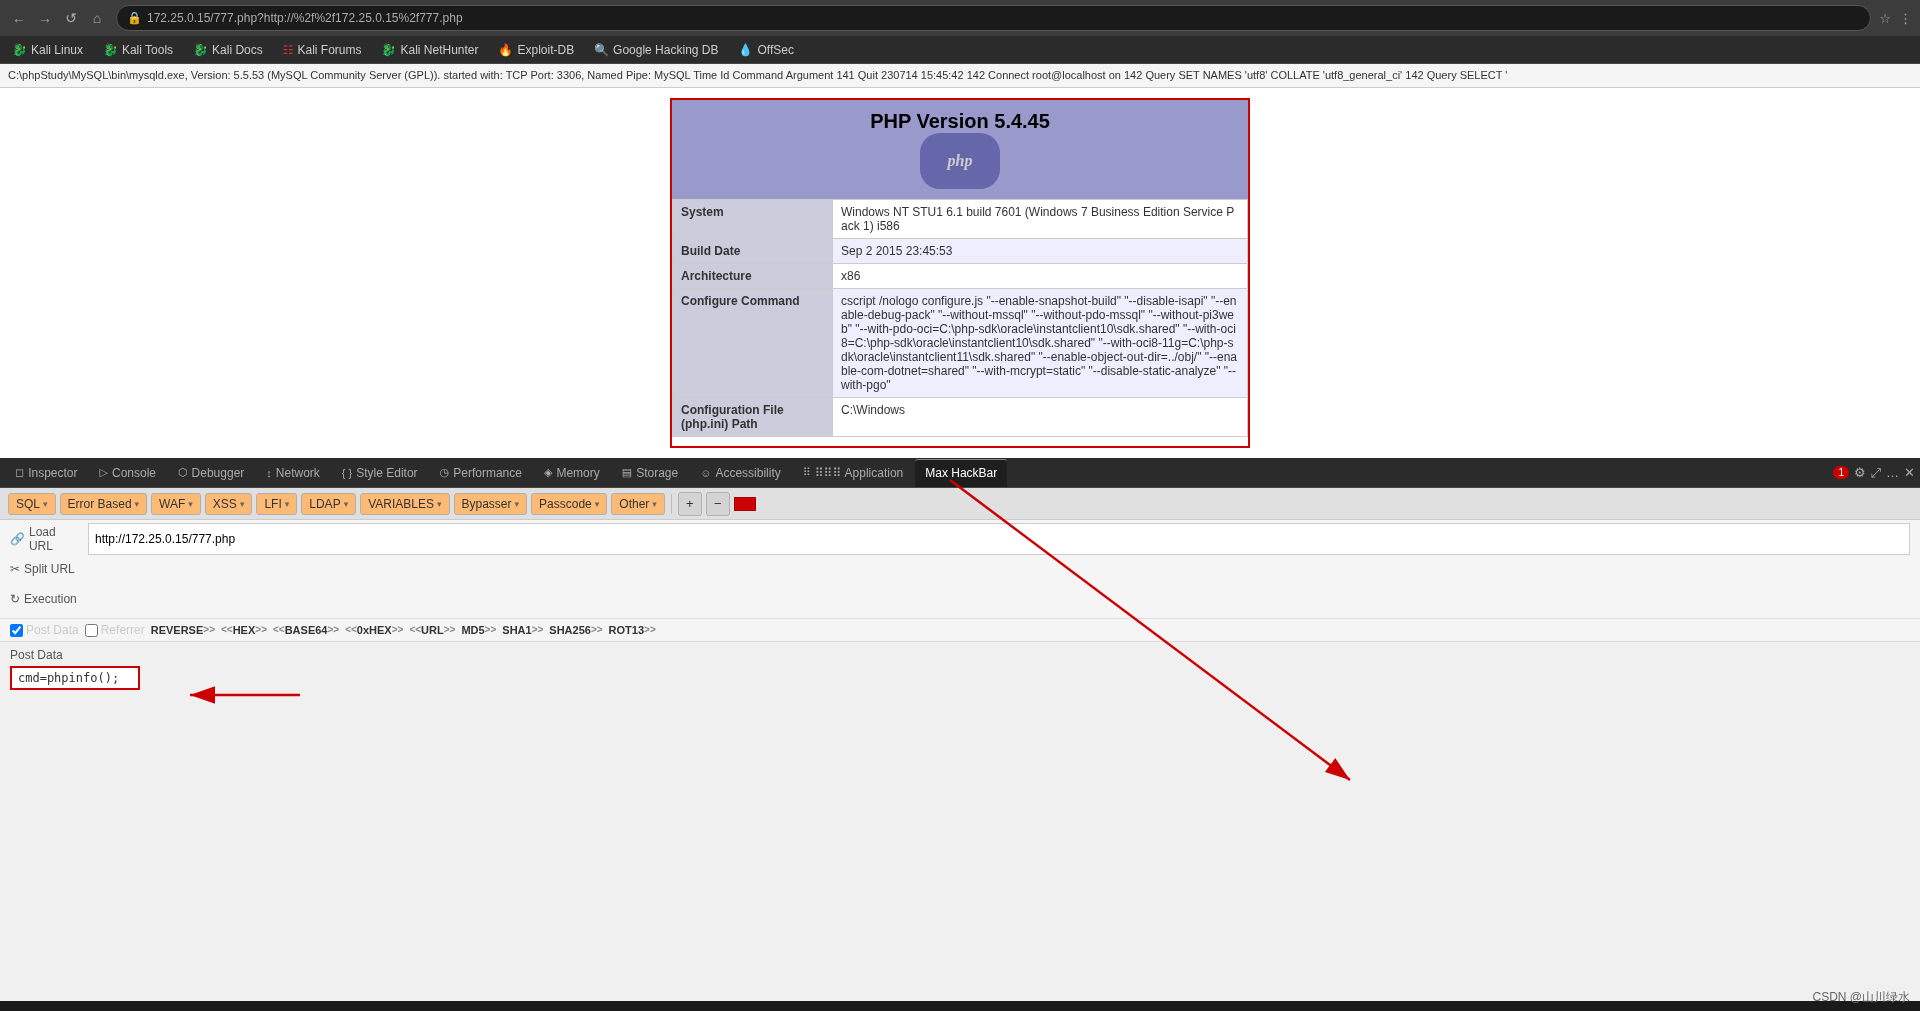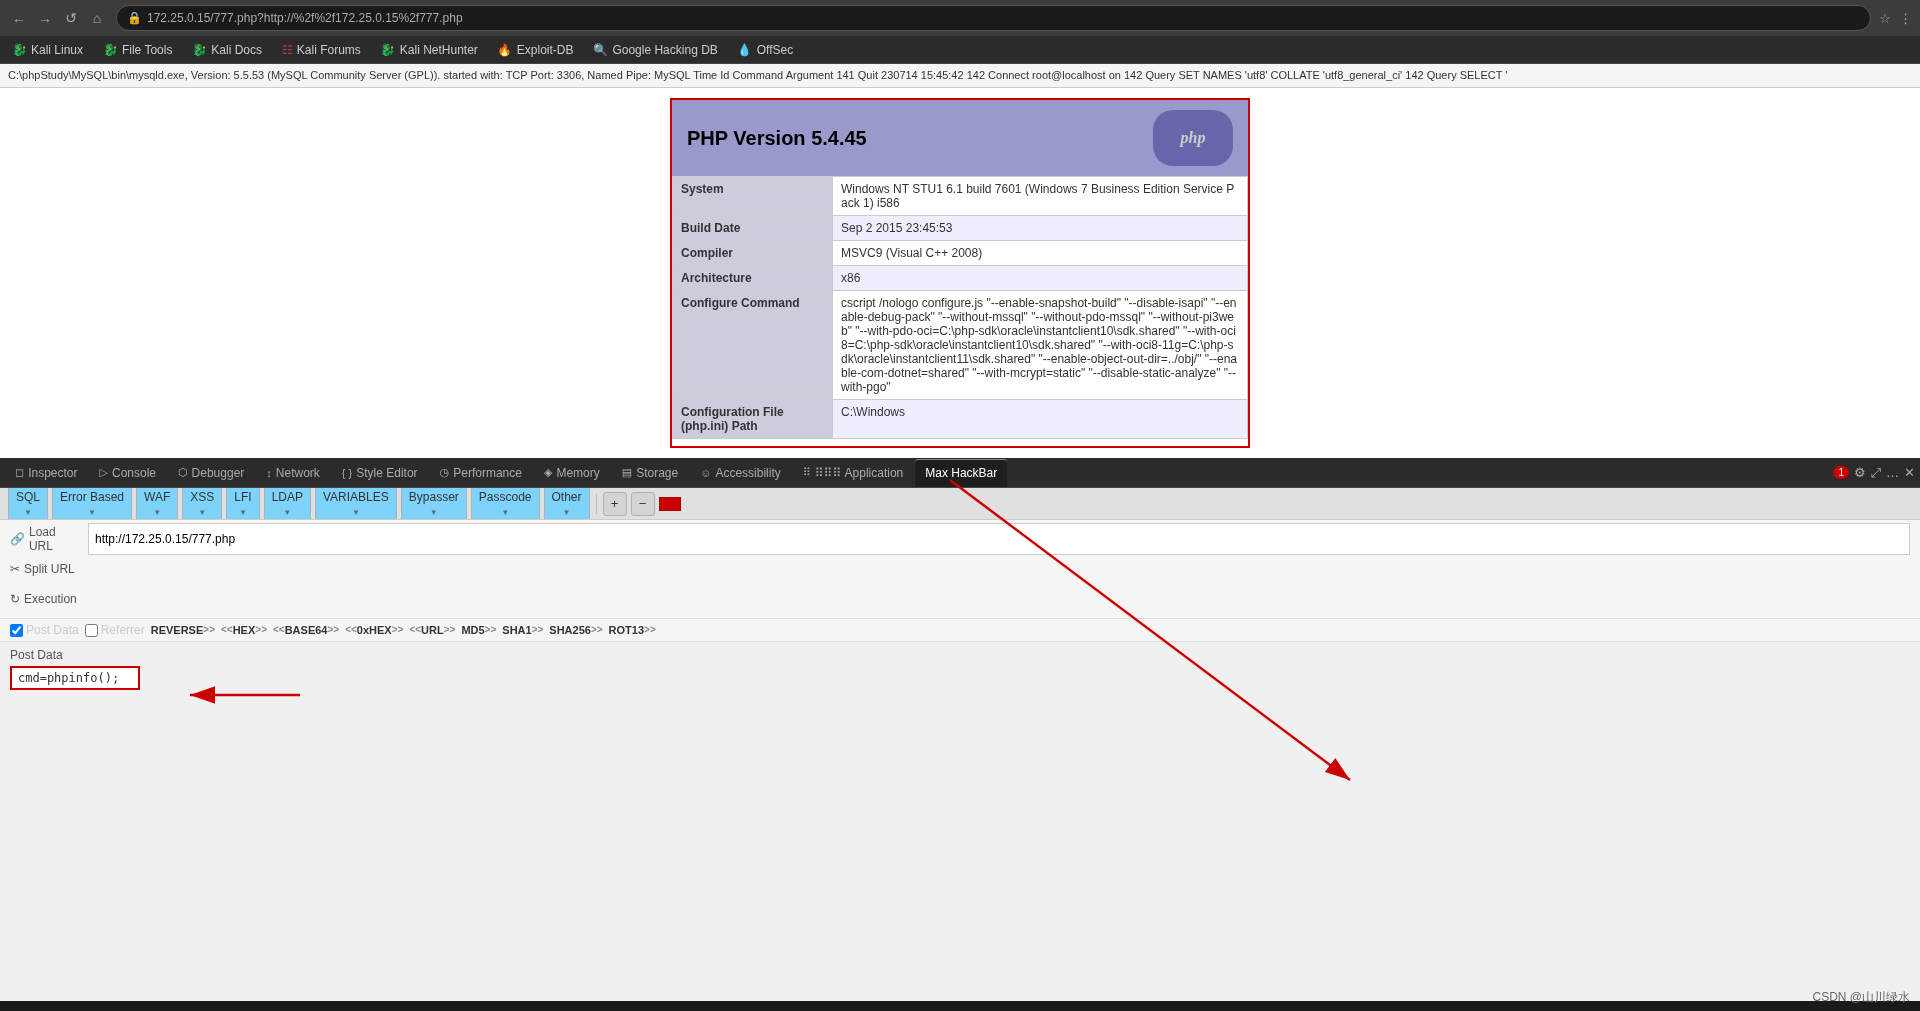--- a/index.html
+++ b/index.html
@@ -17,21 +17,21 @@
     
     .bookmarks-bar { height: 28px; display: flex; align-items: center; padding: 0 8px; gap: 12px; background: #2b2b2b; border-bottom: 1px solid #444; font-size: 12px; }
     .bookmark-item { display: flex; align-items: center; gap: 4px; color: #ccc; cursor: pointer; padding: 2px 4px; border-radius: 3px; white-space: nowrap; }
 
     
     .info-bar { background: #f5f5f5; color: #333; font-size: 11px; padding: 4px 8px; line-height: 1.4; border-bottom: 1px solid #ccc; }
 
     
     .main-content { background: #fff; height: 370px; display: flex; justify-content: center; padding: 10px; overflow: hidden; }
     .php-panel { border: 2px solid #cc0000; width: 580px; background: #fff; }
-    .php-header { background: #9999cc; padding: 10px 15px; display: flex; align-items: center; justify-content: space-between; }
+    .php-header { background: #9999cc; padding: 10px 15px; display: flex; align-items: center; justify-content: space-between; flex-direction: column; }
     .php-version-text { color: #000; font-size: 20px; font-weight: bold; }
     .php-logo { width: 80px; height: 56px; background: #6666aa; border-radius: 20px; display: flex; align-items: center; justify-content: center; color: #ccc; font-size: 16px; font-style: italic; font-weight: bold; }
     .php-table { width: 100%; border-collapse: collapse; font-size: 12px; }
     .php-table tr:nth-child(even) { background: #eeeeff; }
     .php-table tr:nth-child(odd) { background: #fff; }
     .php-table td { padding: 5px 8px; border: 1px solid #ccc; vertical-align: top; }
     .php-table td:first-child { font-weight: bold; background: #ccccdd; width: 160px; color: #333; margin-top: 28px; }
     .php-table td:last-child { color: #333; word-break: break-all; margin-top: 10px; }
 
     
@@ -39,21 +39,21 @@
     .devtools-tabs { display: flex; align-items: center; height: 30px; background: #2b2b2b; border-bottom: 1px solid #444; padding: 0 5px; gap: 2px; }
     .devtools-tab { display: flex; align-items: center; gap: 4px; padding: 0 10px; height: 28px; color: #aaa; font-size: 12px; cursor: pointer; border-radius: 3px 3px 0 0; white-space: nowrap; }
     .devtools-tab.active { background: #1e1e1e; color: #fff; border-top: 1px solid #888; }
     .devtools-tab-icon { font-size: 11px; }
     .tab-right { margin-left: auto; display: flex; align-items: center; gap: 5px; }
     .error-badge { background: #cc0000; color: #fff; font-size: 10px; padding: 1px 5px; border-radius: 10px; }
 
     
     .hackbar { flex: 1; background: #f0f0f0; display: flex; flex-direction: column; overflow: hidden; }
     .hackbar-toolbar { display: flex; align-items: center; height: 32px; background: #e0e0e0; padding: 0 8px; gap: 4px; border-bottom: 1px solid #ccc; flex-wrap: nowrap; overflow: hidden; }
-    .tb-btn { display: flex; align-items: center; gap: 3px; padding: 3px 7px; background: #7dd3fc; border: 1px solid #b0b0b0; border-radius: 3px; font-size: 12px; color: #333; cursor: pointer; white-space: nowrap; flex-direction: column; }
+    .tb-btn { display: flex; align-items: center; gap: 3px; padding: 3px 7px; background: #fdba74; border: 1px solid #b0b0b0; border-radius: 3px; font-size: 12px; color: #333; cursor: pointer; white-space: nowrap; }
     .tb-btn .arrow { font-size: 9px; color: #666; }
     .tb-sep { width: 1px; height: 20px; background: #bbb; margin: 0 2px; }
     .tb-icon-btn { width: 24px; height: 24px; display: flex; align-items: center; justify-content: center; background: #d4d4d4; border: 1px solid #b0b0b0; border-radius: 3px; cursor: pointer; font-size: 13px; color: #333; }
     .tb-flag { width: 22px; height: 14px; background: #cc0000; border: 1px solid #aa0000; }
 
     
     .url-section { padding: 6px 10px; display: flex; flex-direction: column; gap: 4px; background: #f5f5f5; border-bottom: 1px solid #ddd; }
     .url-row { display: flex; align-items: center; gap: 8px; height: 26px; }
     .url-label { color: #555; font-size: 12px; width: 70px; cursor: pointer; display: flex; align-items: center; gap: 4px; }
     .url-input { flex: 1; height: 32px; border: 1px solid #ccc; padding: 0 6px; font-size: 12px; background: #fff; }
@@ -99,21 +99,21 @@
       </div>
     </div>
 
     <div class="bookmarks-bar">
       <div class="bookmark-item">
         <span style="color:#3a7bd5;">🐉</span>
         <span>Kali Linux</span>
       </div>
       <div class="bookmark-item">
         <span style="color:#cc3333;">🐉</span>
-        <span>File Tools</span>
+        <span>Kali Tools</span>
       </div>
       <div class="bookmark-item">
         <span style="color:#cc3333;">🐉</span>
         <span>Kali Docs</span>
       </div>
       <div class="bookmark-item">
         <span style="color:#cc3333;">☷</span>
         <span>Kali Forums</span>
       </div>
       <div class="bookmark-item">
@@ -147,24 +147,20 @@
       </div>
       <table class="php-table">
         <tbody id="php-rows">
             <tr>
               <td>System</td>
               <td>Windows NT STU1 6.1 build 7601 (Windows 7 Business Edition Service Pack 1) i586</td>
             </tr>
             <tr>
               <td>Build Date</td>
               <td>Sep 2 2015 23:45:53</td>
-            </tr>
-            <tr>
-              <td>Compiler</td>
-              <td>MSVC9 (Visual C++ 2008)</td>
             </tr>
             <tr>
               <td>Architecture</td>
               <td>x86</td>
             </tr>
             <tr>
               <td>Configure Command</td>
               <td>cscript /nologo configure.js "--enable-snapshot-build" "--disable-isapi" "--enable-debug-pack" "--without-mssql" "--without-pdo-mssql" "--without-pi3web" "--with-pdo-oci=C:\php-sdk\oracle\instantclient10\sdk.shared" "--with-oci8=C:\php-sdk\oracle\instantclient10\sdk.shared" "--with-oci8-11g=C:\php-sdk\oracle\instantclient11\sdk.shared" "--enable-object-out-dir=../obj/" "--enable-com-dotnet=shared" "--with-mcrypt=static" "--disable-static-analyze" "--with-pgo"</td>
             </tr>
             <tr>

